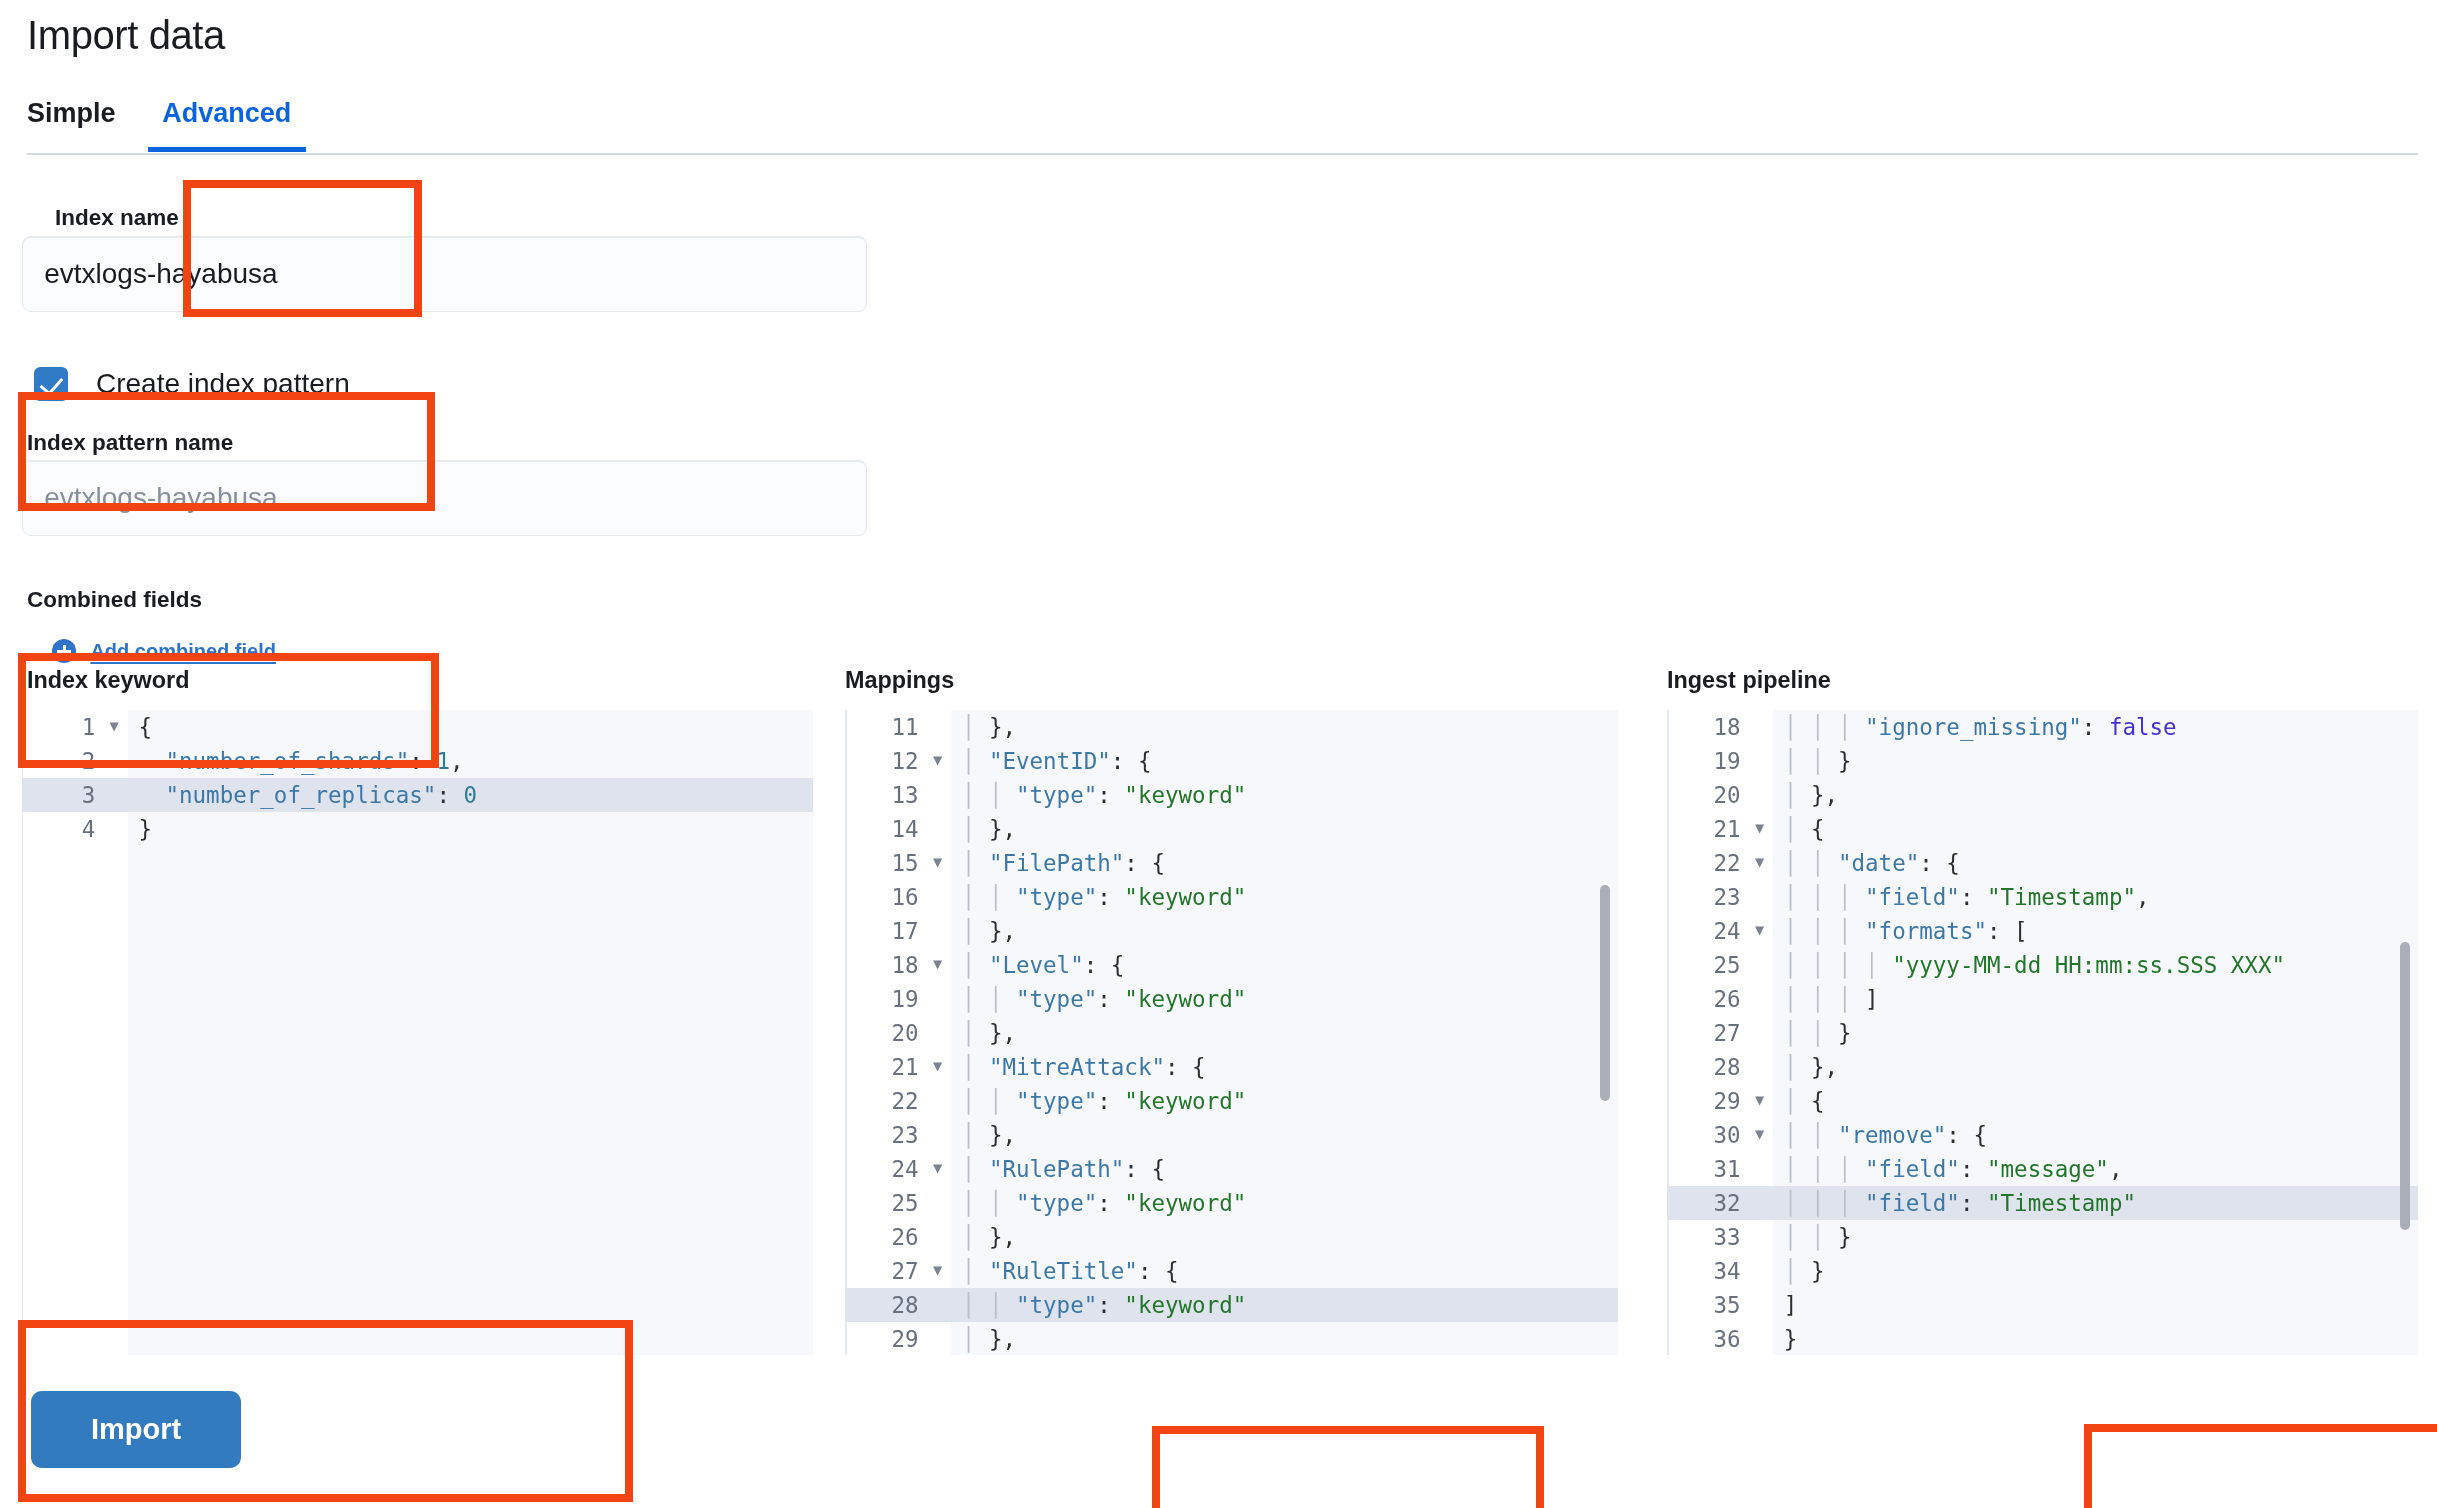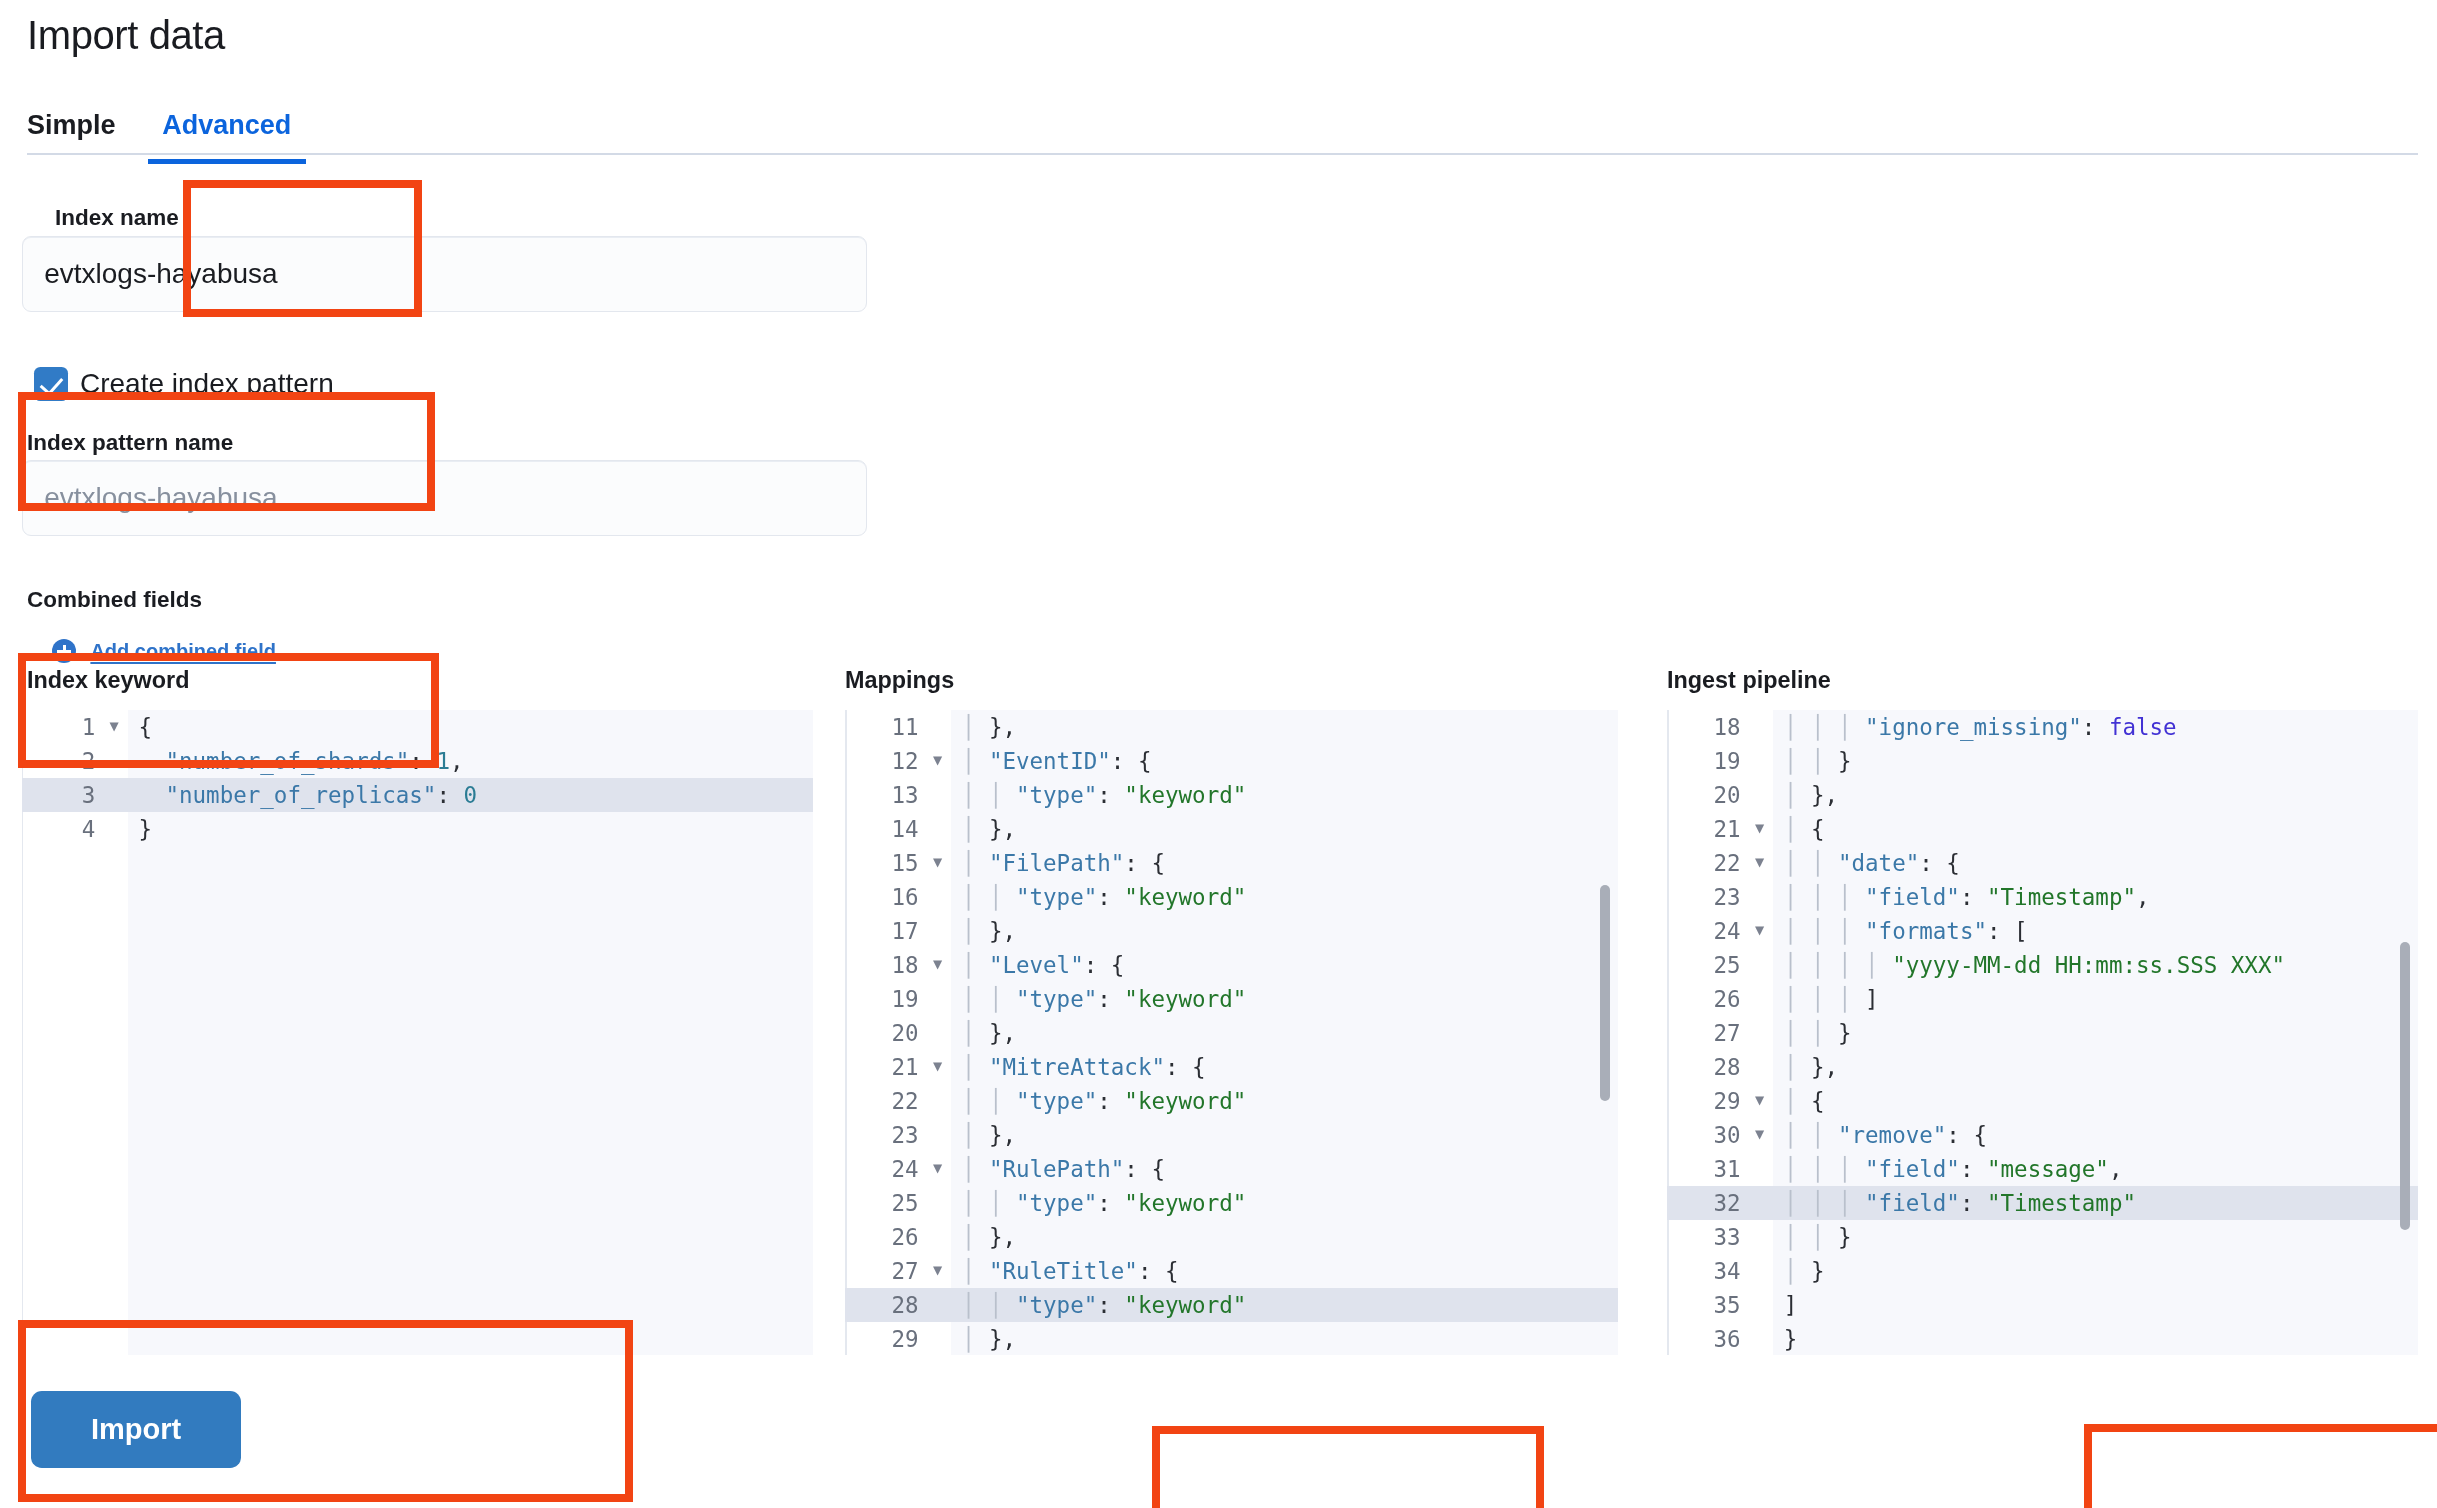--- a/index.html
+++ b/index.html
@@ -28,21 +28,20 @@
   .tabs::after {
     content: ""; position: absolute; left: 0; right: 0; bottom: 0;
     height: 1.8px; background: #d3dae6;
   }
   .tab {
     position: relative;
     font-size: 27px; font-weight: 700;
     padding: 3.6px 23.4px 23.4px 0;
     color: #1a1c21; cursor: pointer; background: none; border: none;
     font-family: "Liberation Sans", sans-serif;
-    margin-top: 12px;
   }
   .tab.active { color: #0b64dd; padding-left: 23.4px; padding-right: 23.4px; }
   .tab.active::after {
     content: ""; position: absolute; left: 9px; right: 9px; bottom: 0;
     height: 5.4px; background: #0b64dd; z-index: 2;
   }
 
   
   .field-label {
     font-size: 22.5px; font-weight: 700; color: #1a1c21;
@@ -59,21 +58,21 @@
     font-family: "Liberation Sans", sans-serif;
   }
   .text-input.filled { color: #1a1c21; }
   .text-input.placeholder { color: #87909e; }
 
   #index-name-label  { position: absolute; left: 27px; top: 205px; margin-left: 28px; }
   #index-name-input  { position: absolute; left: 21.6px; top: 236px; }
 
   #create-index-pattern-row {
     position: absolute; left: 34px; top: 367px;
-    display: flex; align-items: center; gap: 12px;
+    display: flex; align-items: center; gap: 28px;
   }
   .checkbox {
     width: 34px; height: 34px; border-radius: 6.3px;
     background: #317bc6; position: relative; flex: 0 0 auto; cursor: pointer;
   }
   .checkbox::after {
     content: ""; position: absolute; left: 10.8px; top: 6.3px;
     width: 10px; height: 18px;
     border: solid #ffffff; border-width: 0 3.6px 3.6px 0;
     transform: rotate(42deg);

